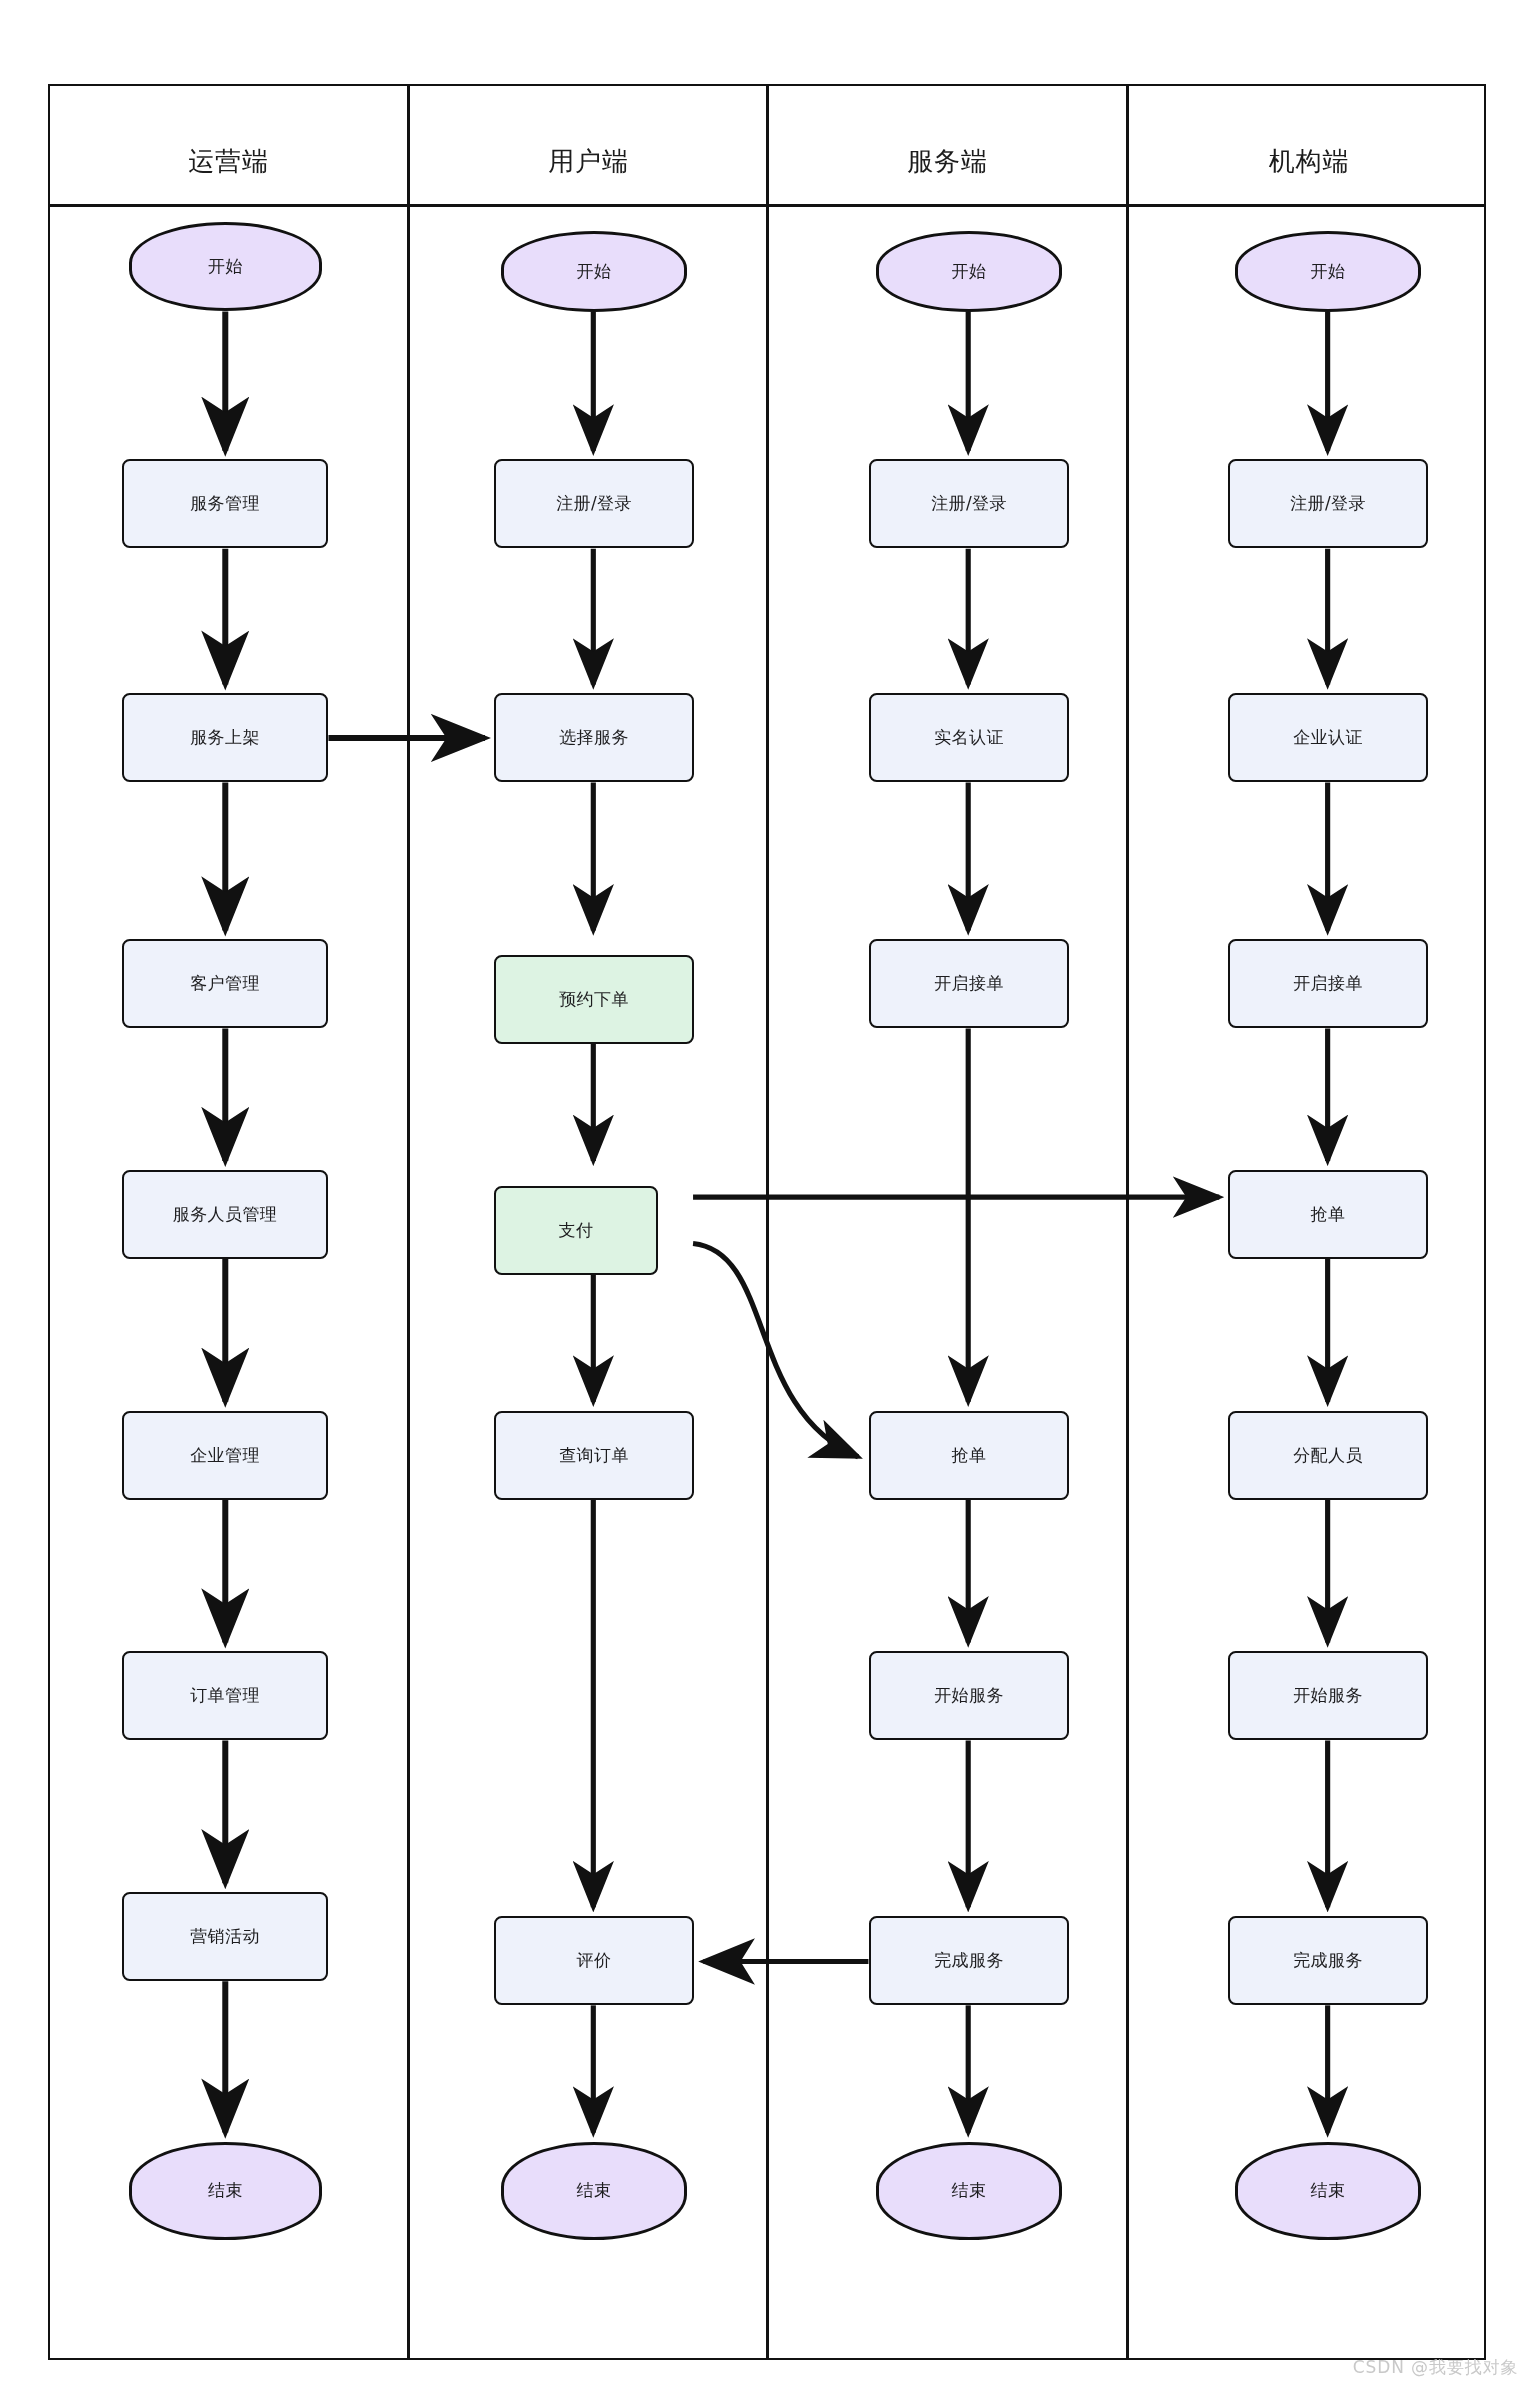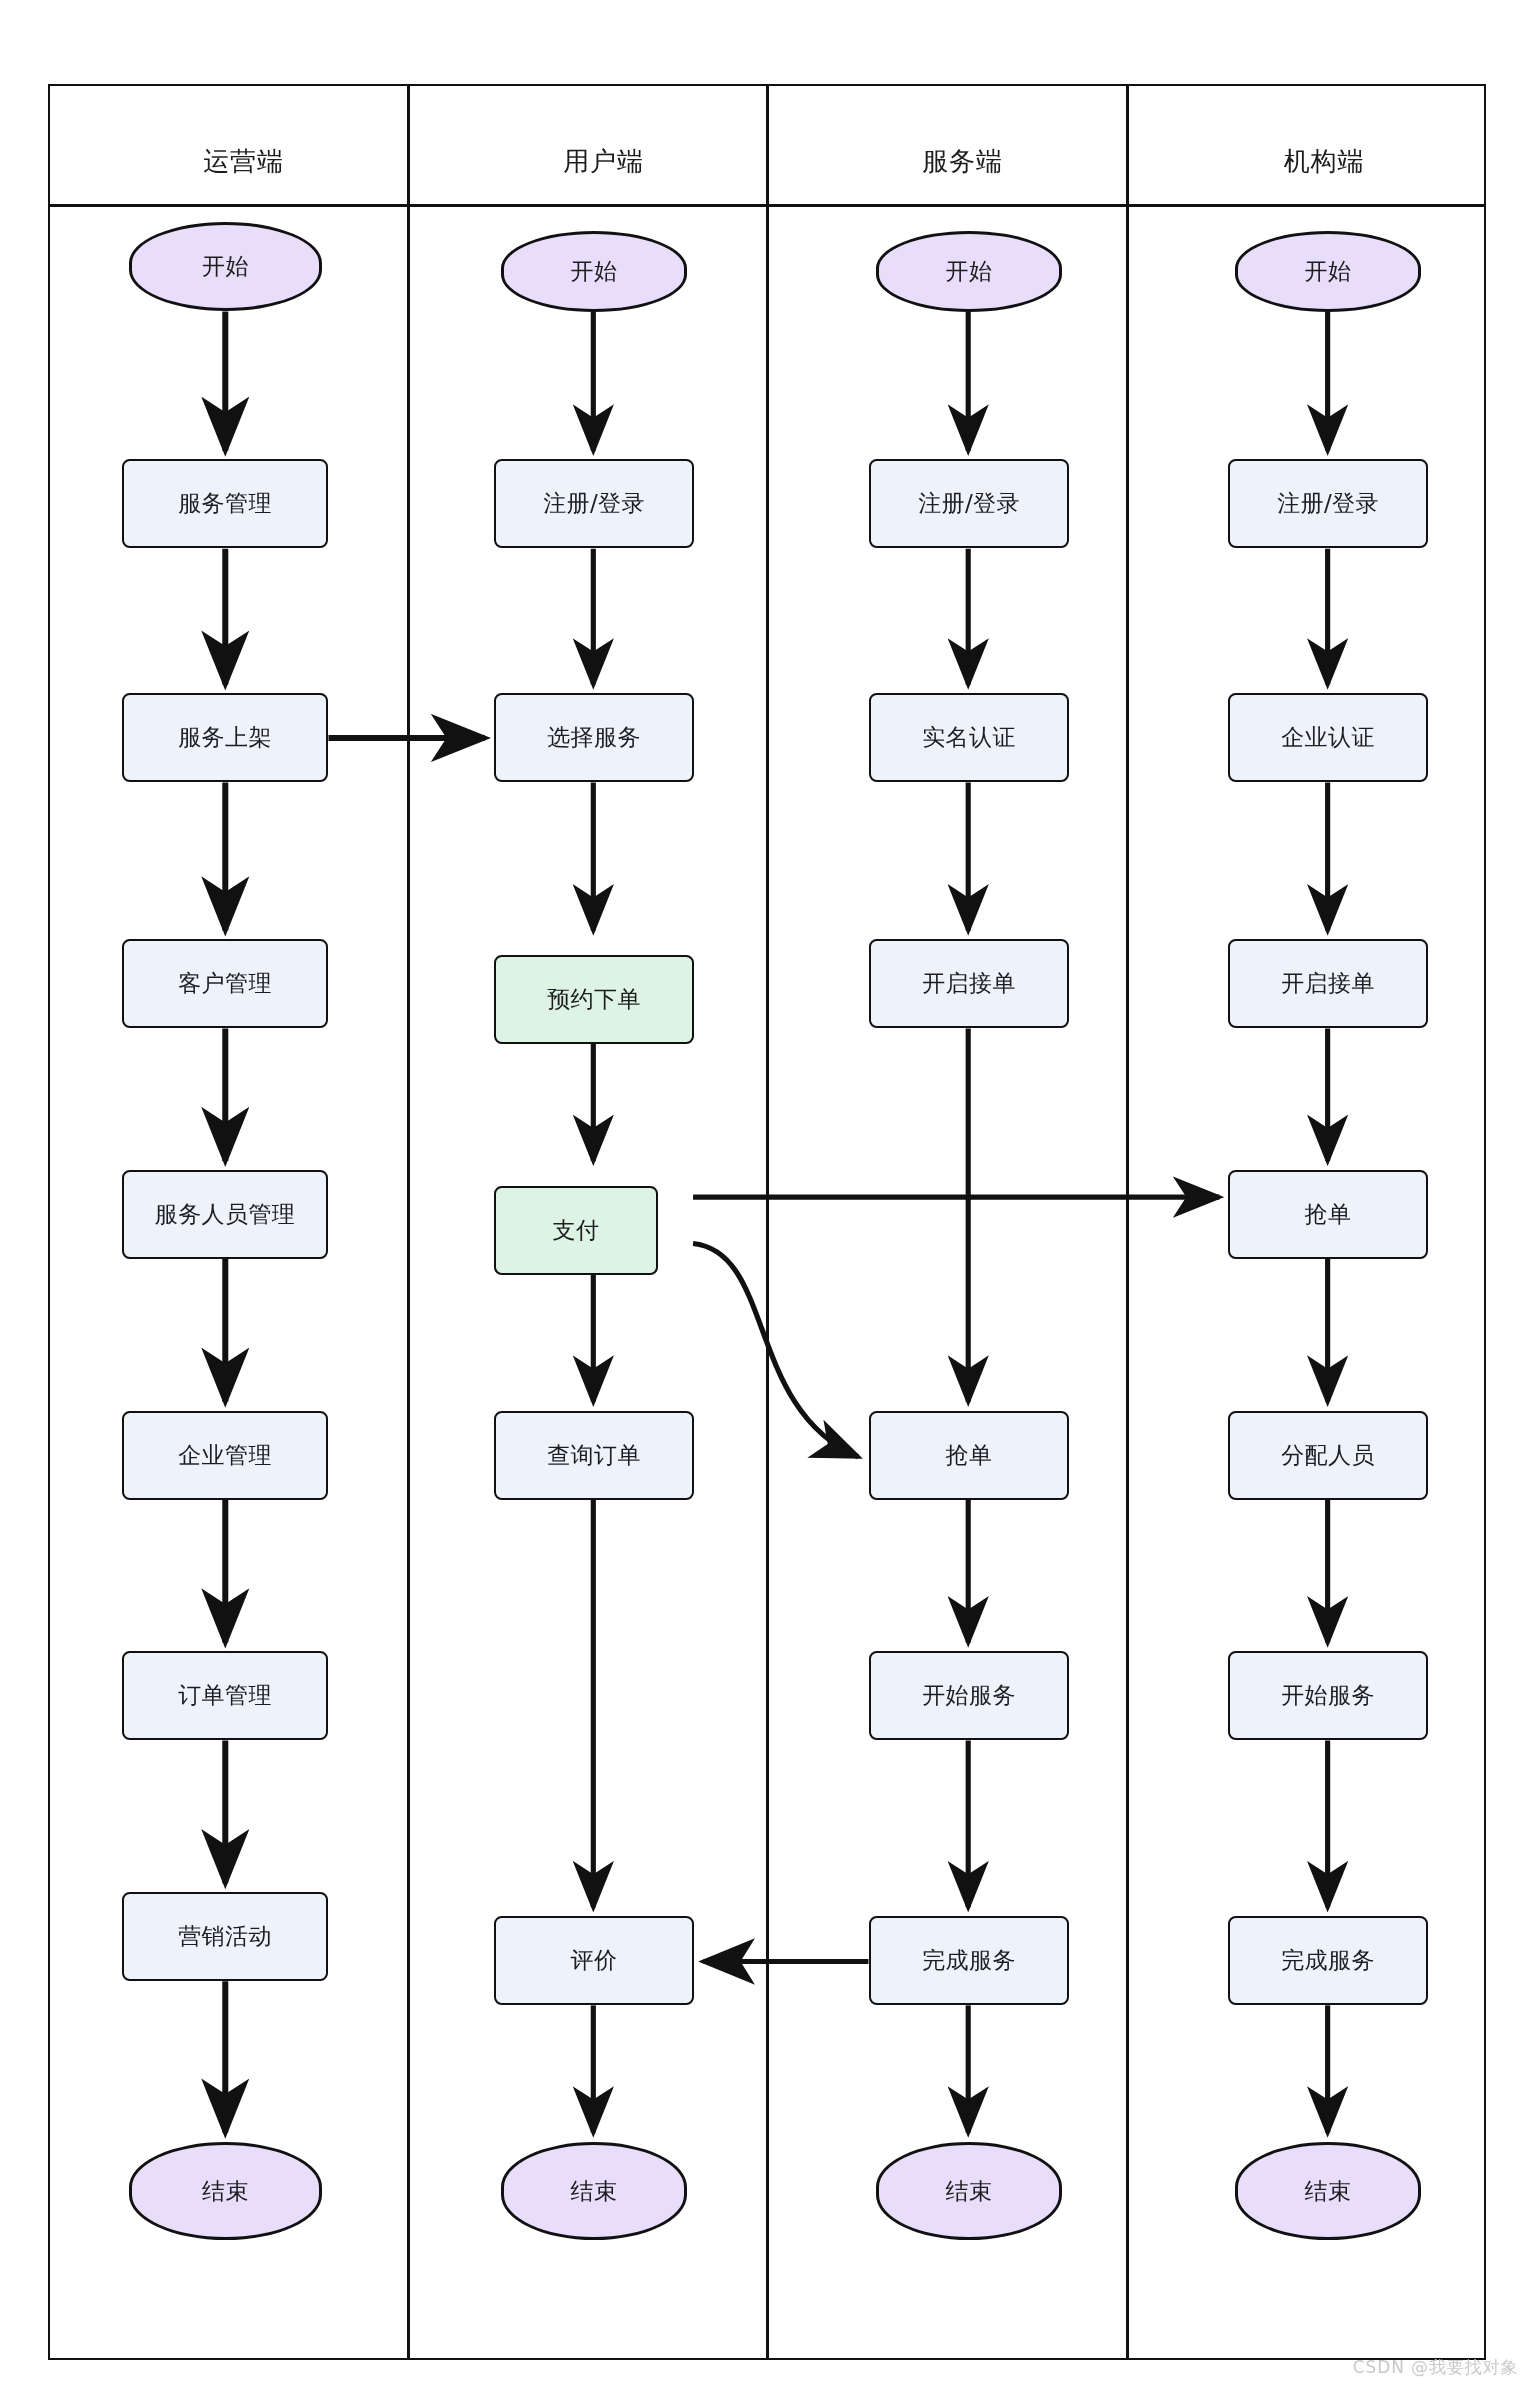--- a/index.html
+++ b/index.html
@@ -52,40 +52,39 @@
   .lane-header {
     position: absolute;
     top: 0;
     height: 150px;
     display: flex;
     align-items: center;
     justify-content: center;
     font-size: 26px;
     color: #1c1c1c;
     letter-spacing: 0.9px;
-    padding-left: 15px;
   }
 
   
   #edges {
     position: absolute;
     left: 0; top: 0;
     width: 1534px;
     height: 2389px;
     pointer-events: none;
   }
 
   
   .node {
     position: absolute;
     box-sizing: border-box;
     display: flex;
     align-items: center;
     justify-content: center;
-    font-size: 23px;
+    font-size: 17px;
     color: #1d1d1f;
     letter-spacing: 0.4px;
     text-align: center;
     line-height: 1.25;
   }
   .node.process {
     border: 2.6px solid #111111;
     border-radius: 7.7px;
     background: #eef2fb;
   }

